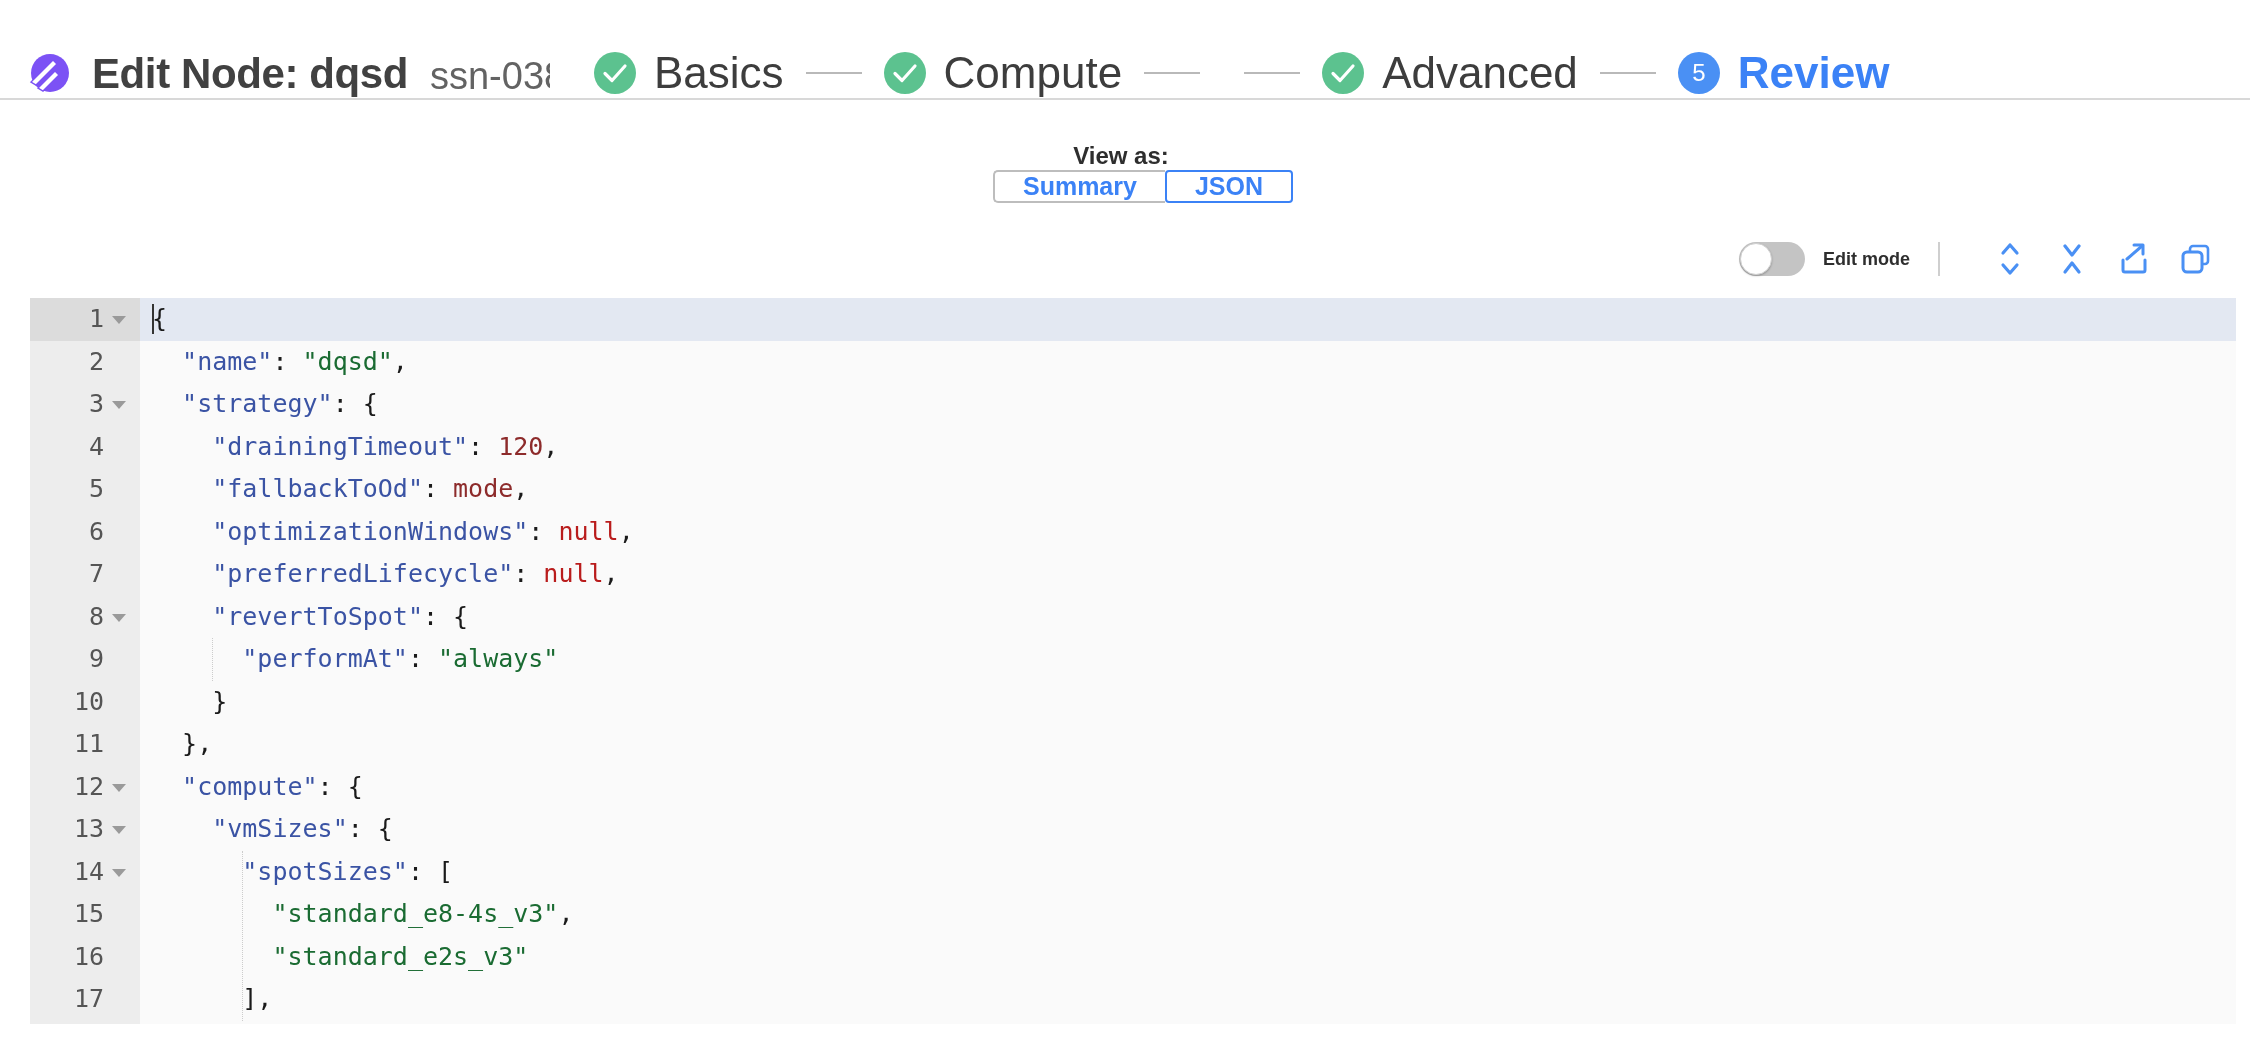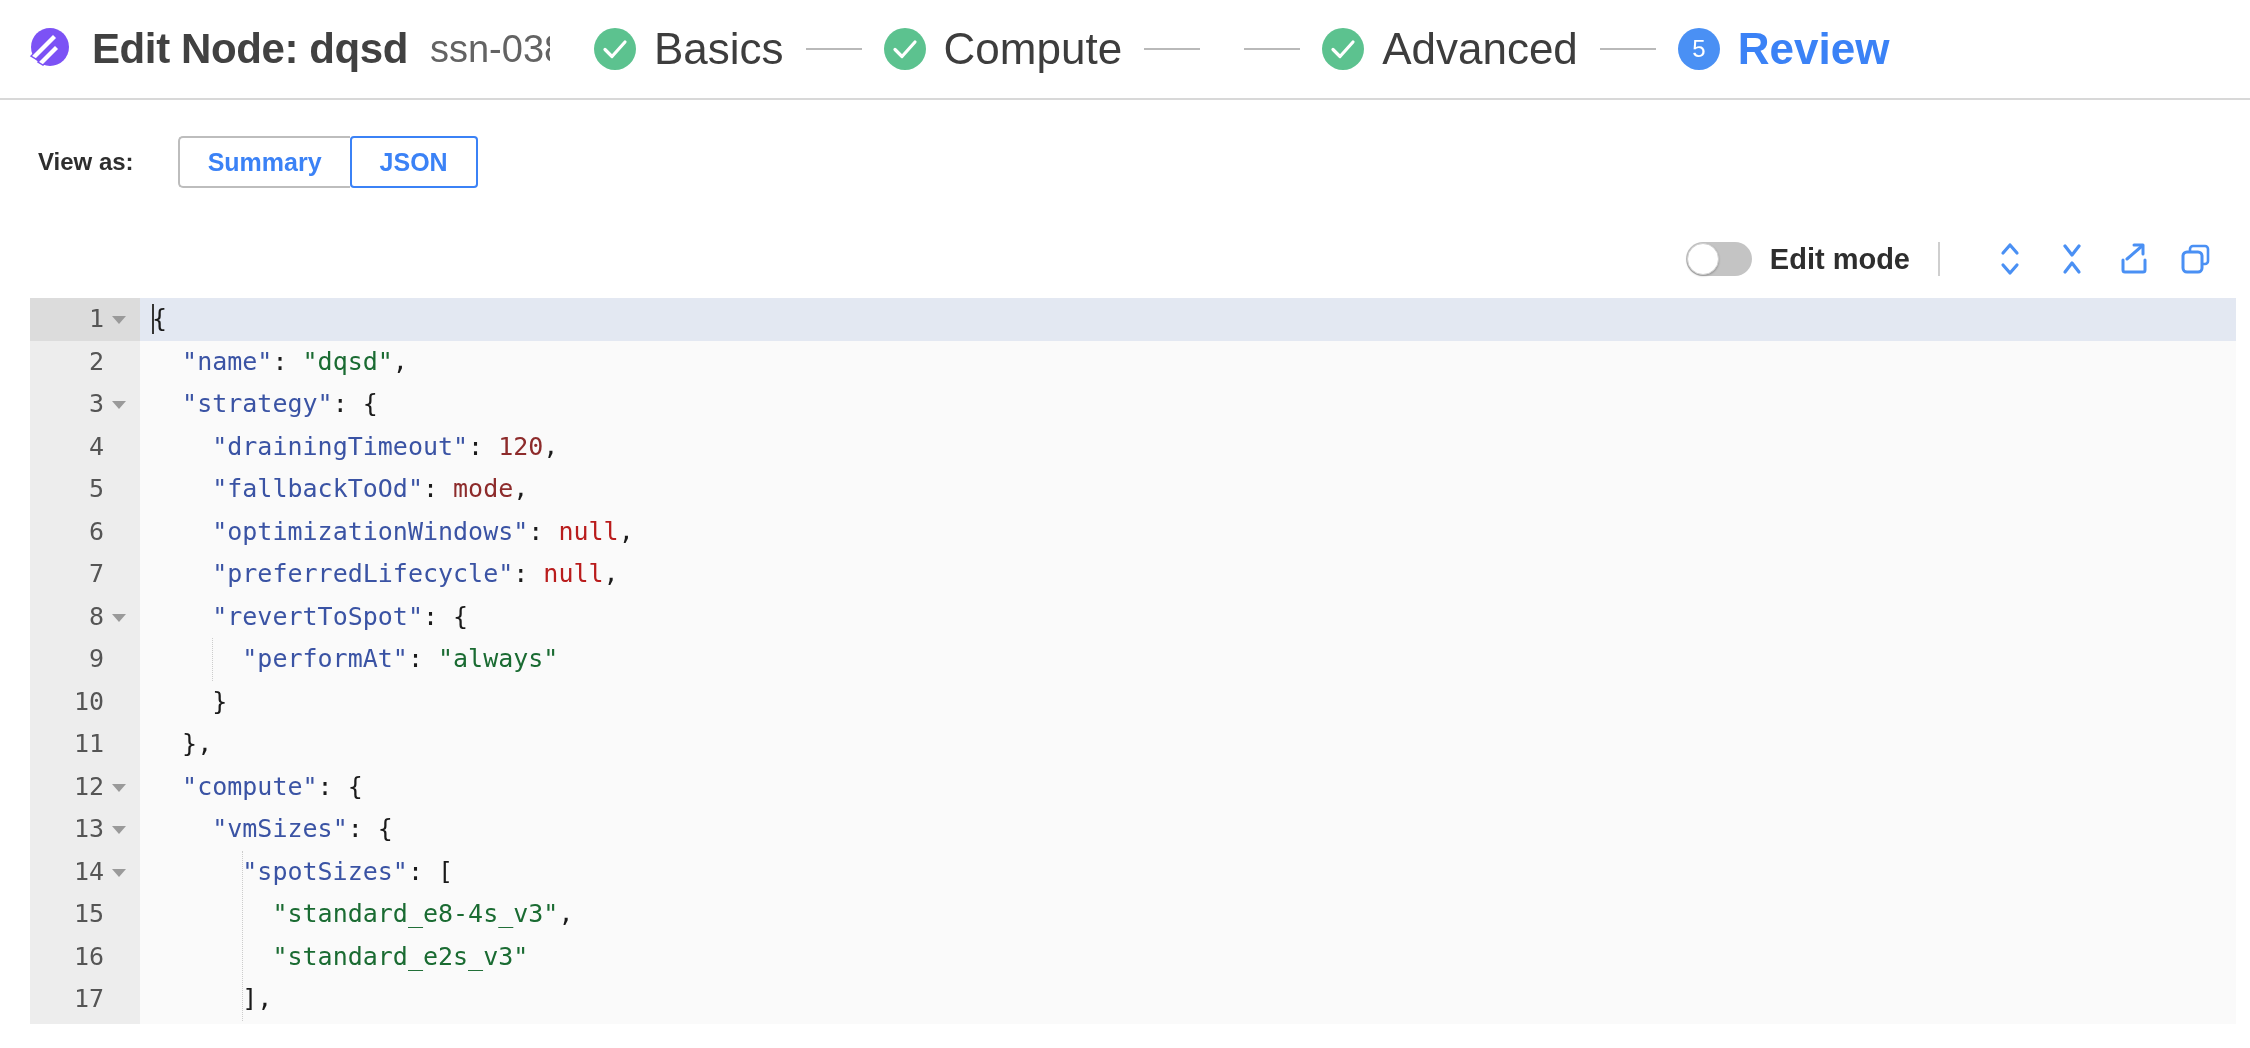--- a/index.html
+++ b/index.html
@@ -13,21 +13,21 @@
     overflow: hidden;
     font-family: "Liberation Sans", sans-serif;
     -webkit-font-smoothing: antialiased;
   }
 
   
   .header {
     height: 100px;
     box-sizing: border-box;
     display: flex;
-    align-items: center;
+    align-items: flex-end;
     padding: 0 0 0 24px;
     border-bottom: 2px solid #d8d8d8;
     position: relative;
   }
   .logo {
     width: 46px;
     height: 46px;
     flex: 0 0 auto;
     margin-right: 22px;
     position: relative;
@@ -102,20 +102,21 @@
     margin: 0 22px;
     flex: 0 0 auto;
   }
 
   
   .viewas-row {
     display: flex;
     align-items: center;
     padding: 42px 2px 0 38px;
     height: 40px;
+    flex-direction: column;
   }
   .viewas-label {
     font-size: 24px;
     font-weight: bold;
     color: #2e2e2e;
     margin-right: 44px;
   }
   .segmented {
     display: flex;
     align-items: stretch;
@@ -170,21 +171,21 @@
     left: 1px;
     width: 32px;
     height: 32px;
     border-radius: 50%;
     background: #ffffff;
     border: 1px solid #d0d0d0;
     box-sizing: border-box;
     box-shadow: 0 1px 2px rgba(0,0,0,.25);
   }
   .toggle-label {
-    font-size: 29px;
+    font-size: 18px;
     font-weight: bold;
     color: #2e2e2e;
     margin-left: 18px;
     white-space: nowrap;
   }
   .tb-divider {
     width: 2px;
     height: 34px;
     background: #cfcfcf;
     margin: 0 28px;

